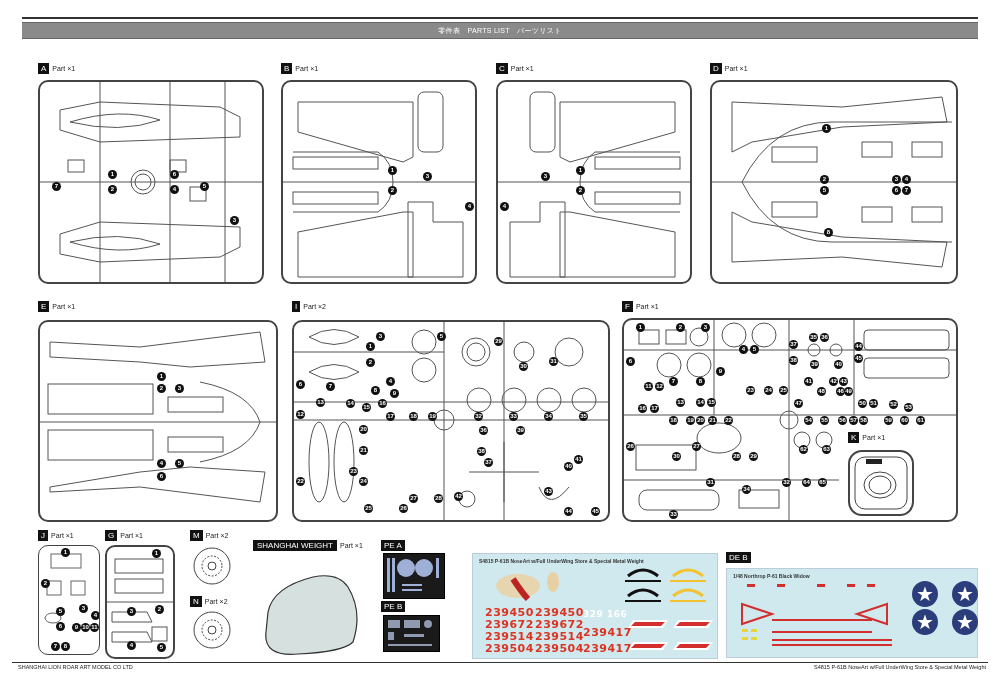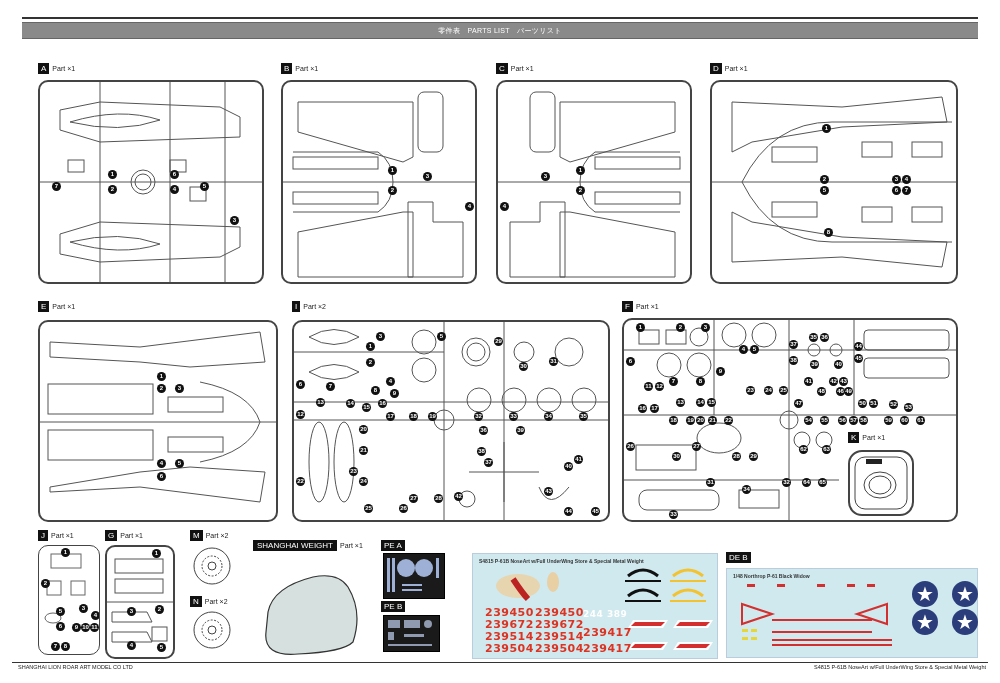--- a/index.html
+++ b/index.html
@@ -496,21 +496,21 @@
   <div class="reg" style="left:12px;top:52px">239450</div>
   <div class="reg" style="left:12px;top:64px">239672</div>
   <div class="reg" style="left:12px;top:76px">239514</div>
   <div class="reg" style="left:12px;top:88px">239504</div>
   <div class="reg" style="left:62px;top:52px">239450</div>
   <div class="reg" style="left:62px;top:64px">239672</div>
   <div class="reg" style="left:62px;top:76px">239514</div>
   <div class="reg" style="left:62px;top:88px">239504</div>
   <div class="reg" style="left:110px;top:72px">239417</div>
   <div class="reg" style="left:110px;top:88px">239417</div>
-  <div class="reg" style="left:110px;top:55px;color:#fff;font-size:9px">244 389</div>
+  <div class="reg" style="left:110px;top:55px;color:#fff;font-size:9px">329 166</div>
 </div>
 
 <div class="decal" style="left:726px;top:568px;width:250px;height:88px">
   <div class="title">1/48 Northrop P-61 Black Widow</div>
   <svg style="position:absolute;left:0;top:0;width:250px;height:88px" viewBox="0 0 250 88">
     <polygon points="15,35 45,45 15,55" fill="none" stroke="#d32f2f" stroke-width="2"></polygon>
     <polygon points="160,35 130,45 160,55" fill="none" stroke="#d32f2f" stroke-width="2"></polygon>
     <rect x="45" y="50" width="100" height="2" fill="#d32f2f"></rect>
       <rect x="45" y="62" width="100" height="2" fill="#d32f2f"></rect>
     <rect x="45" y="70" width="120" height="2" fill="#d32f2f"></rect>

